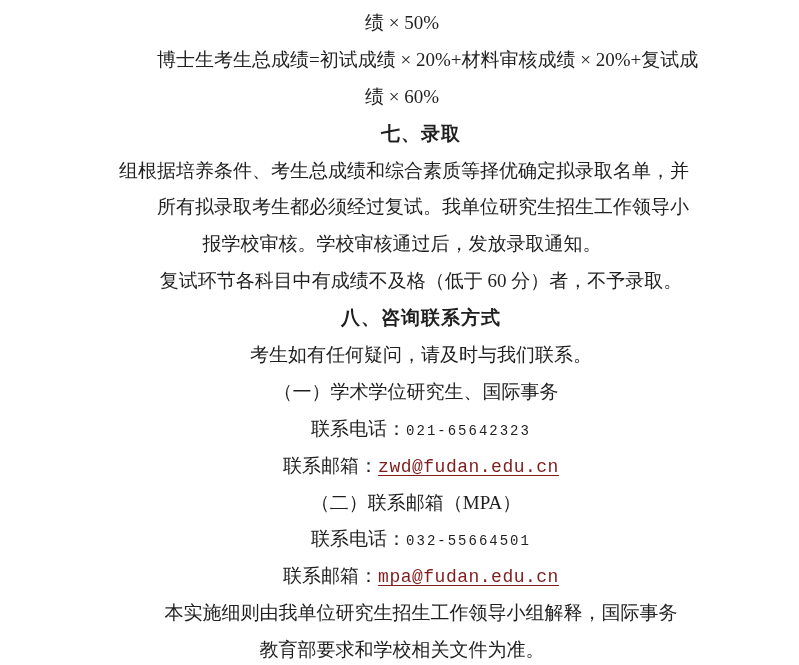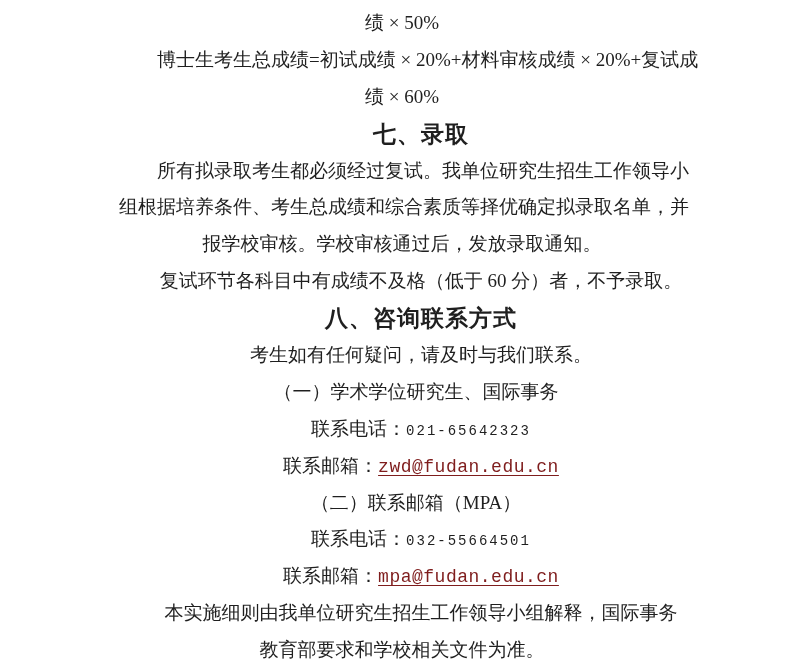--- a/index.html
+++ b/index.html
@@ -27,21 +27,21 @@
   .line {
     height: 36.9px;
     line-height: 36.9px;
     white-space: nowrap;
   }
   .line.indent { padding-left: 38px; }
   .line.indent.paren { padding-left: 28px; }
   .line.heading {
     font-weight: bold;
     font-family: "Liberation Sans", "DejaVu Sans", sans-serif;
-    font-size: 23px;
+    font-size: 19px;
     letter-spacing: 1px;
   }
   .seg { display: inline; }
   .phone {
     font-family: "Liberation Mono", "DejaVu Sans Mono", monospace;
     font-size: 14px;
     letter-spacing: 2px;
   }
   .email {
     font-family: "Liberation Mono", "DejaVu Sans Mono", monospace;
@@ -54,22 +54,22 @@
   }
 </style>
 </head>
 <body>
 
 <div class="doc">
     <div class="line"><span class="seg">绩 × 50%</span></div>
     <div class="line indent"><span class="seg">博士生考生总成绩=初试成绩 × 20%+材料审核成绩 × 20%+复试成</span></div>
     <div class="line"><span class="seg">绩 × 60%</span></div>
     <div class="line heading indent"><span class="seg">七、录取</span></div>
+    <div class="line"><span class="seg">组根据培养条件、考生总成绩和综合素质等择优确定拟录取名单，并</span></div>
     <div class="line indent"><span class="seg">所有拟录取考生都必须经过复试。我单位研究生招生工作领导小</span></div>
-    <div class="line"><span class="seg">组根据培养条件、考生总成绩和综合素质等择优确定拟录取名单，并</span></div>
     <div class="line"><span class="seg">报学校审核。学校审核通过后，发放录取通知。</span></div>
     <div class="line indent"><span class="seg">复试环节各科目中有成绩不及格（低于 60 分）者，不予录取。</span></div>
     <div class="line heading indent"><span class="seg">八、咨询联系方式</span></div>
     <div class="line indent"><span class="seg">考生如有任何疑问，请及时与我们联系。</span></div>
     <div class="line indent paren"><span class="seg">（一）学术学位研究生、国际事务</span></div>
     <div class="line indent"><span class="seg">联系电话：</span><span class="seg phone">021-65642323</span></div>
     <div class="line indent"><span class="seg">联系邮箱：</span><span class="seg email">zwd@fudan.edu.cn</span></div>
     <div class="line indent paren"><span class="seg">（二）联系邮箱（MPA）</span></div>
     <div class="line indent"><span class="seg">联系电话：</span><span class="seg phone">032-55664501</span></div>
     <div class="line indent"><span class="seg">联系邮箱：</span><span class="seg email">mpa@fudan.edu.cn</span></div>

